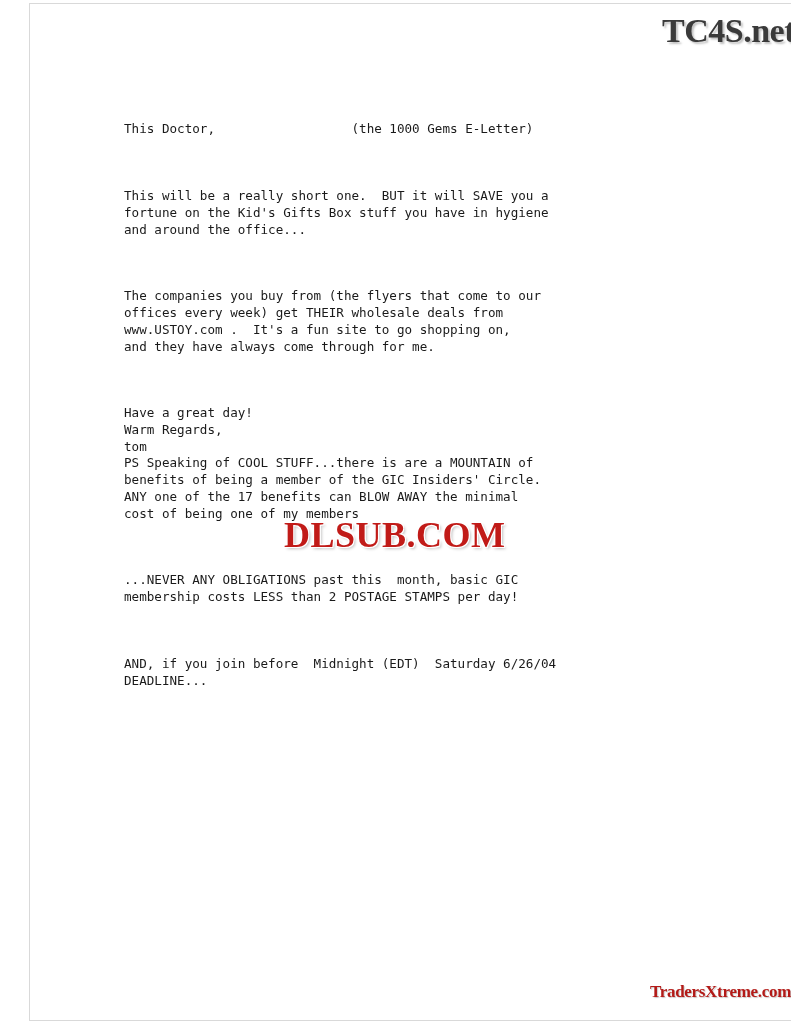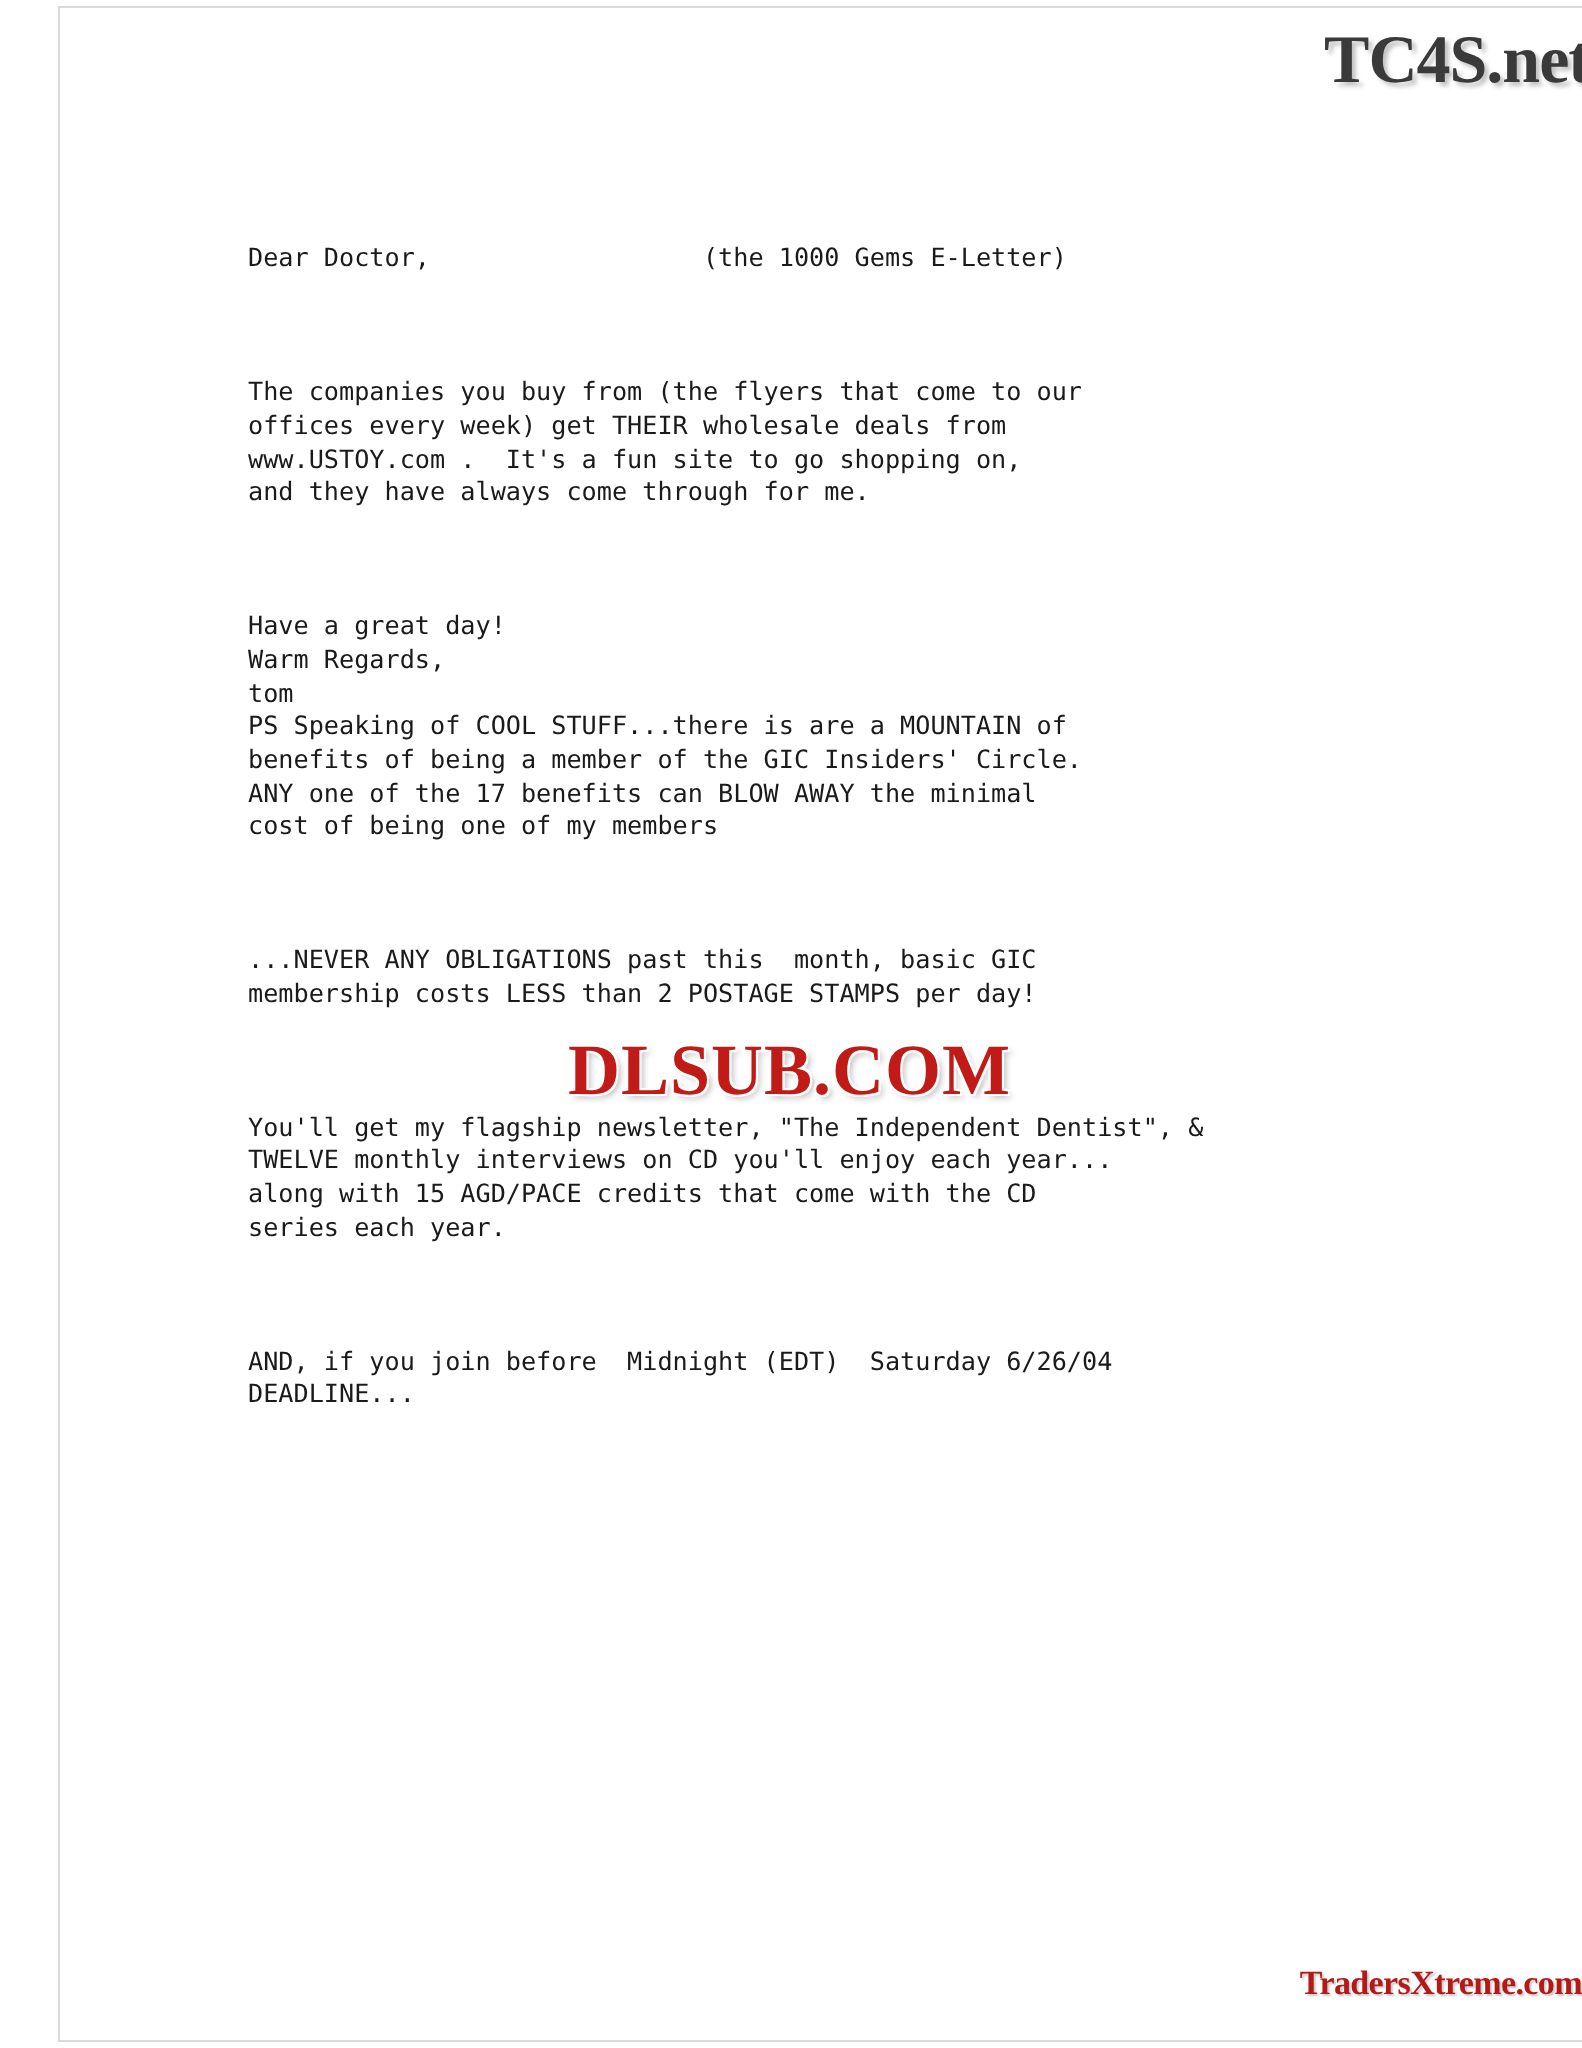--- a/index.html
+++ b/index.html
@@ -90,38 +90,37 @@
 </style>
 </head>
 <body>
 
 <div class="page">
   <div class="page-border"></div>
 
   <div class="brand-top">TC4S.net</div>
 
   <div class="letter">
-    <p class="para">Dear Doctor,                  (the 1000 Gems E-Letter)</p>
+    <p class="para">This Doctor,                  (the 1000 Gems E-Letter)</p>
+    <p class="para">This will be a really short one.  BUT it will SAVE you a
+fortune on the Kid's Gifts Box stuff you have in hygiene
+and around the office...</p>
     <p class="para">The companies you buy from (the flyers that come to our
 offices every week) get THEIR wholesale deals from
 www.USTOY.com .  It's a fun site to go shopping on,
 and they have always come through for me.</p>
     <p class="para">Have a great day!
 Warm Regards,
 tom
 PS Speaking of COOL STUFF...there is are a MOUNTAIN of
 benefits of being a member of the GIC Insiders' Circle.
 ANY one of the 17 benefits can BLOW AWAY the minimal
 cost of being one of my members</p>
     <p class="para">...NEVER ANY OBLIGATIONS past this  month, basic GIC
 membership costs LESS than 2 POSTAGE STAMPS per day!</p>
-    <p class="para">You'll get my flagship newsletter, "The Independent Dentist", &amp;
-TWELVE monthly interviews on CD you'll enjoy each year...
-along with 15 AGD/PACE credits that come with the CD
-series each year.</p>
     <p class="para">AND, if you join before  Midnight (EDT)  Saturday 6/26/04
 DEADLINE...</p>
     
     
     <p class="para"></p>
     
   </div>
 
   <div class="watermark">DLSUB.COM</div>
 

